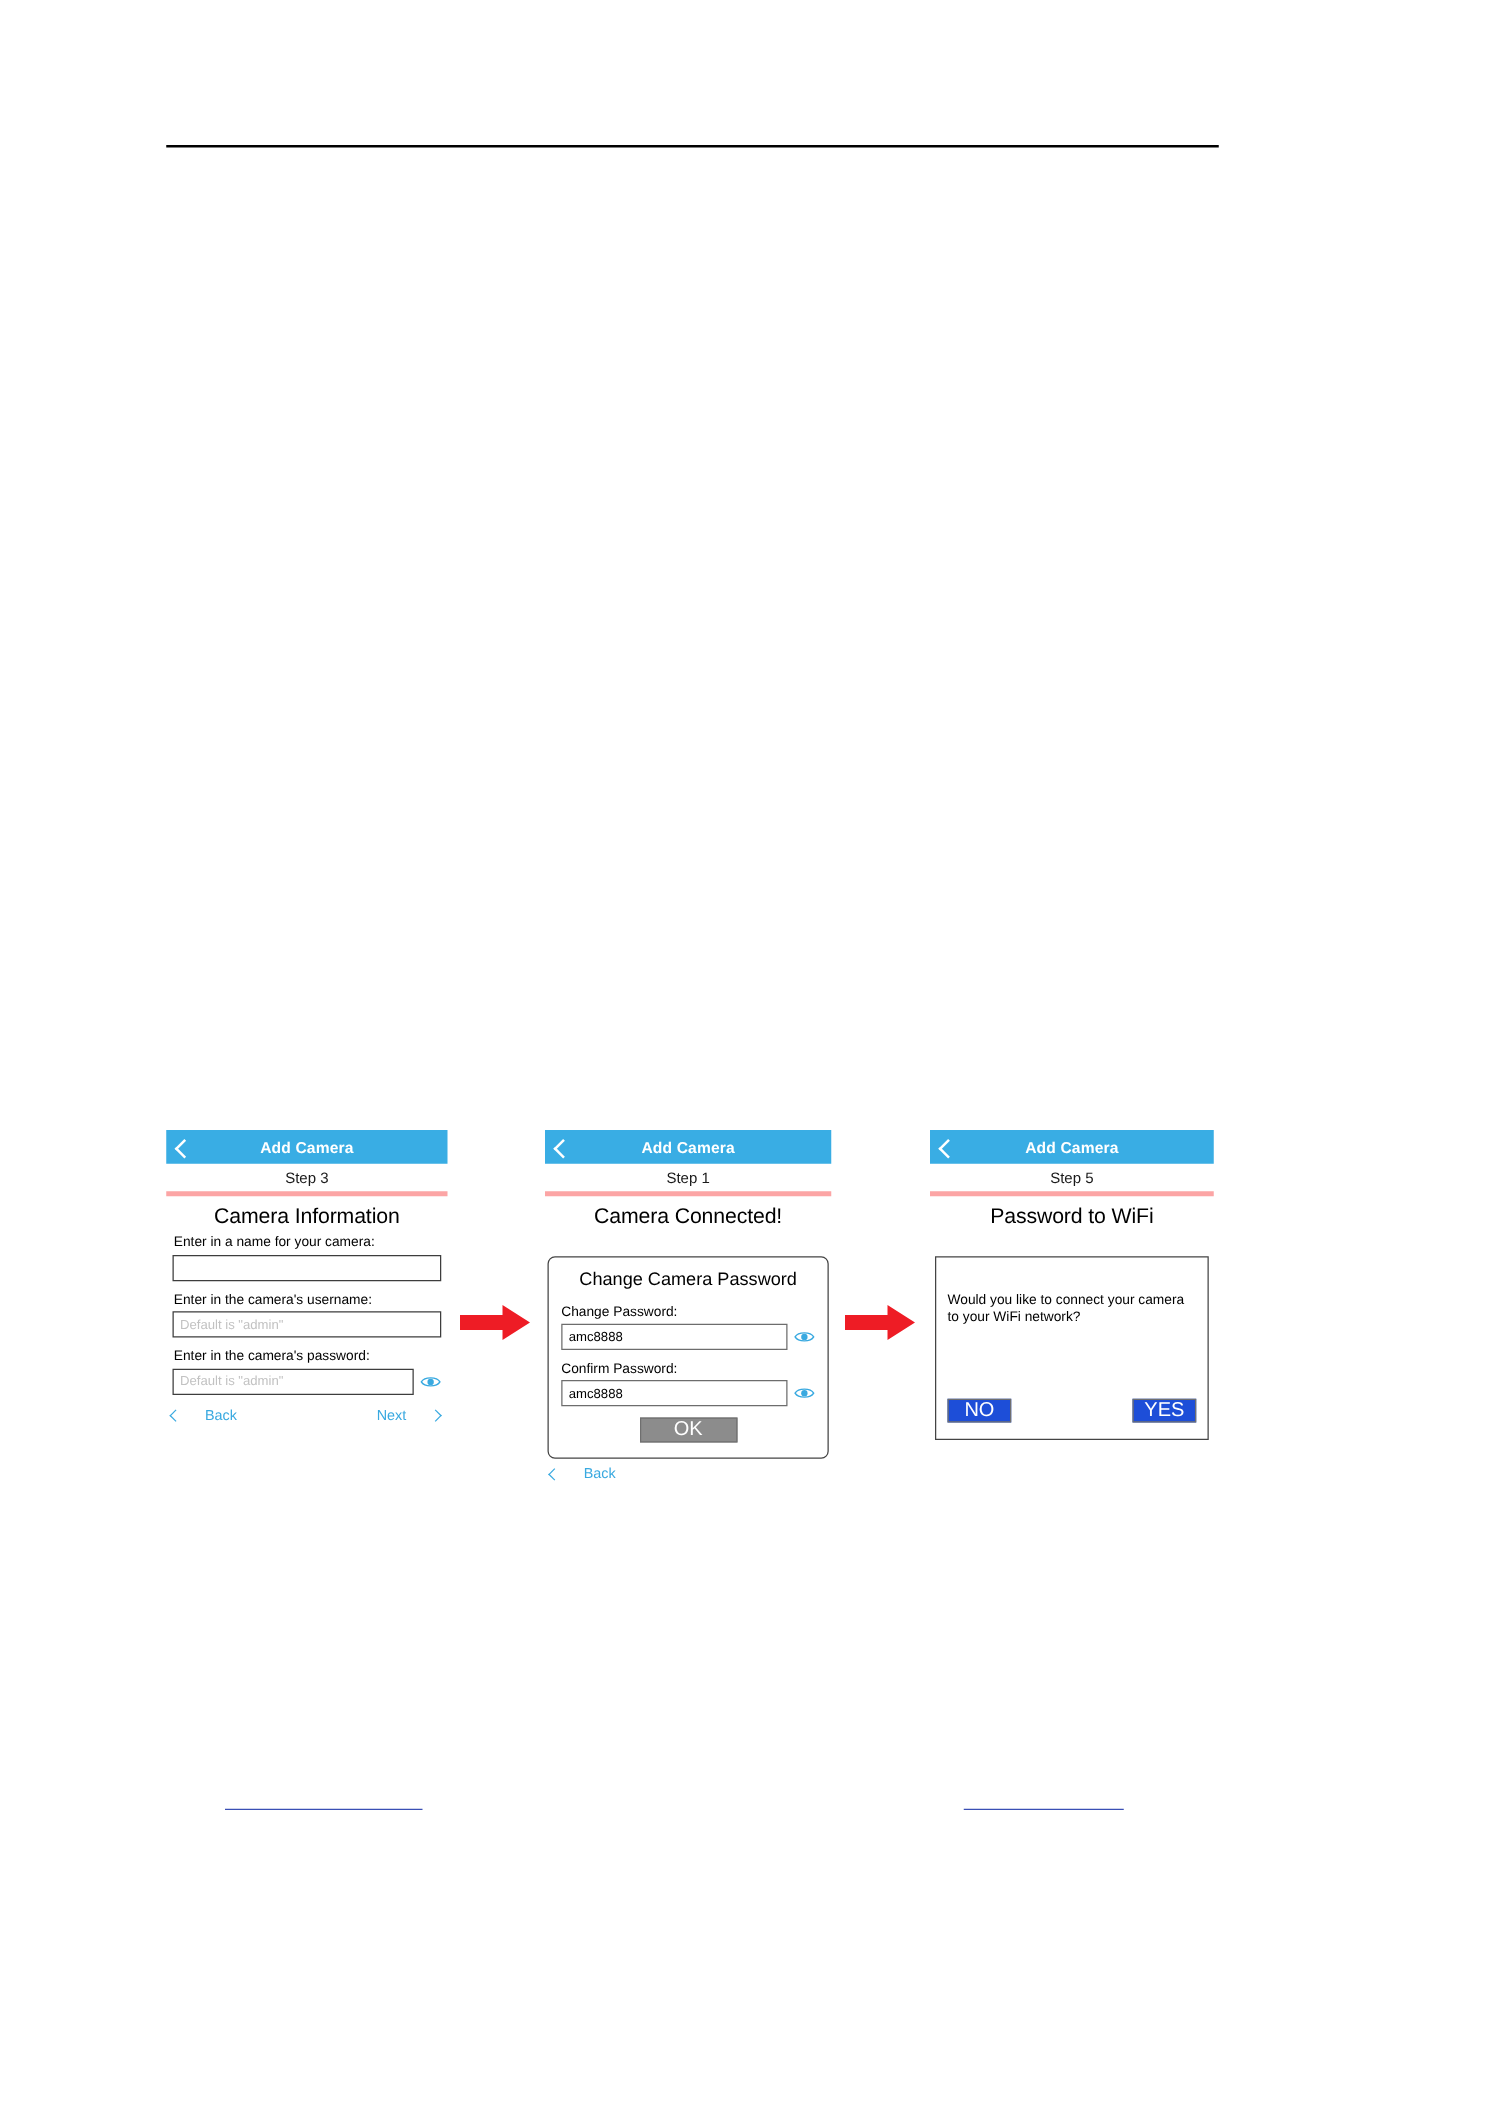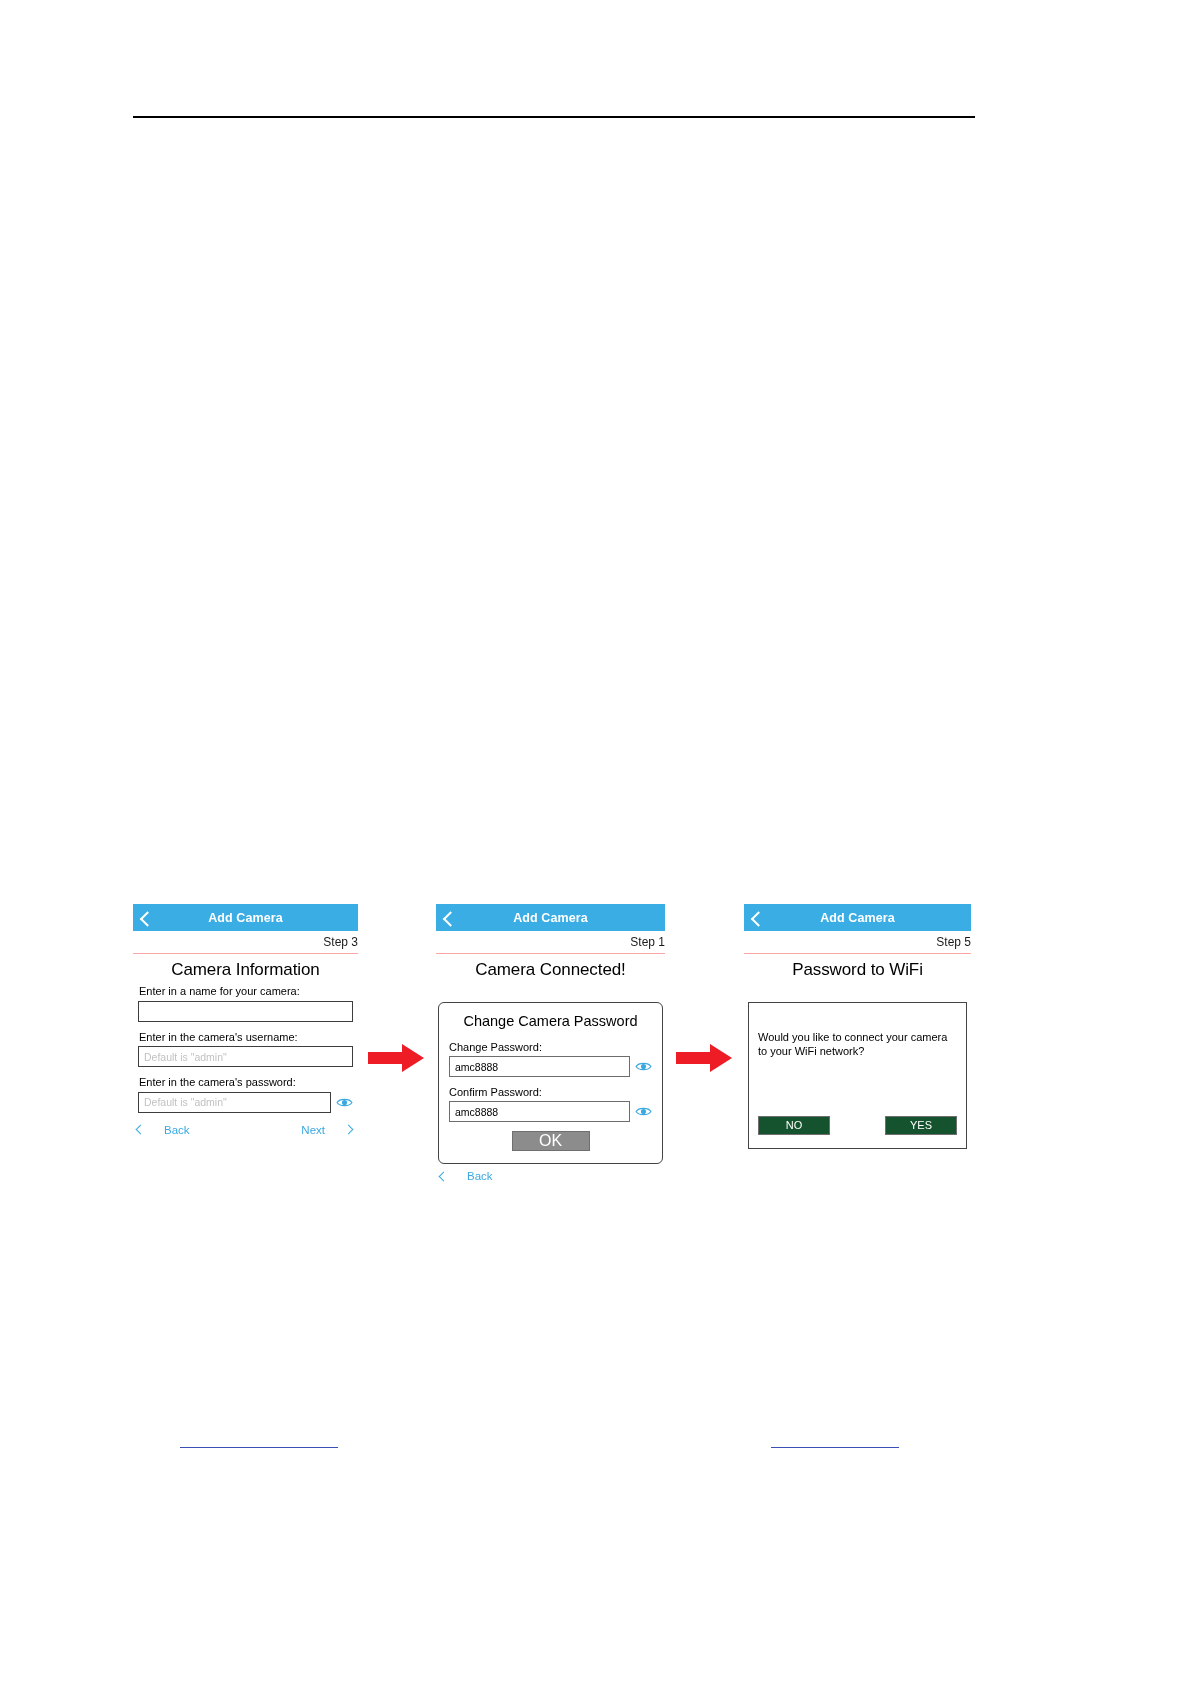--- a/index.html
+++ b/index.html
@@ -71,25 +71,25 @@
   .nav-title {
     width: 100%;
     text-align: center;
     color: #ffffff;
     font-size: 12.5px;
     font-weight: bold;
     letter-spacing: 0.1px;
   }
 
   .step-row {
-    text-align: right;
+    text-align: center;
     font-size: 12px;
     padding: 4px 0 4px;
     color: #1a1a1a;
-    border-bottom: 1px solid #fca5a5;
+    border-bottom: 4px solid #fca5a5;
   }
 
   .screen-title {
     text-align: center;
     font-size: 17px;
     padding: 6px 0 4px;
     color: #000;
     letter-spacing: -0.1px;
   }
 
@@ -234,26 +234,26 @@
   }
   .wifi-btn-row {
     position: absolute;
     left: 9px;
     right: 9px;
     bottom: 13px;
     display: flex;
     justify-content: space-between;
   }
   .wifi-btn {
-    width: 72px;
+    width: 51px;
     height: 19px;
-    background: #14532d;
+    background: #1d4ed8;
     color: #fff;
     border: 1px solid #6f6f6f;
-    font-size: 11px;
+    font-size: 16px;
     font-family: "Liberation Sans", sans-serif;
     text-align: center;
     line-height: 17px;
     padding: 0;
   }
 
   
   .arrow {
     position: absolute;
     width: 56px;

